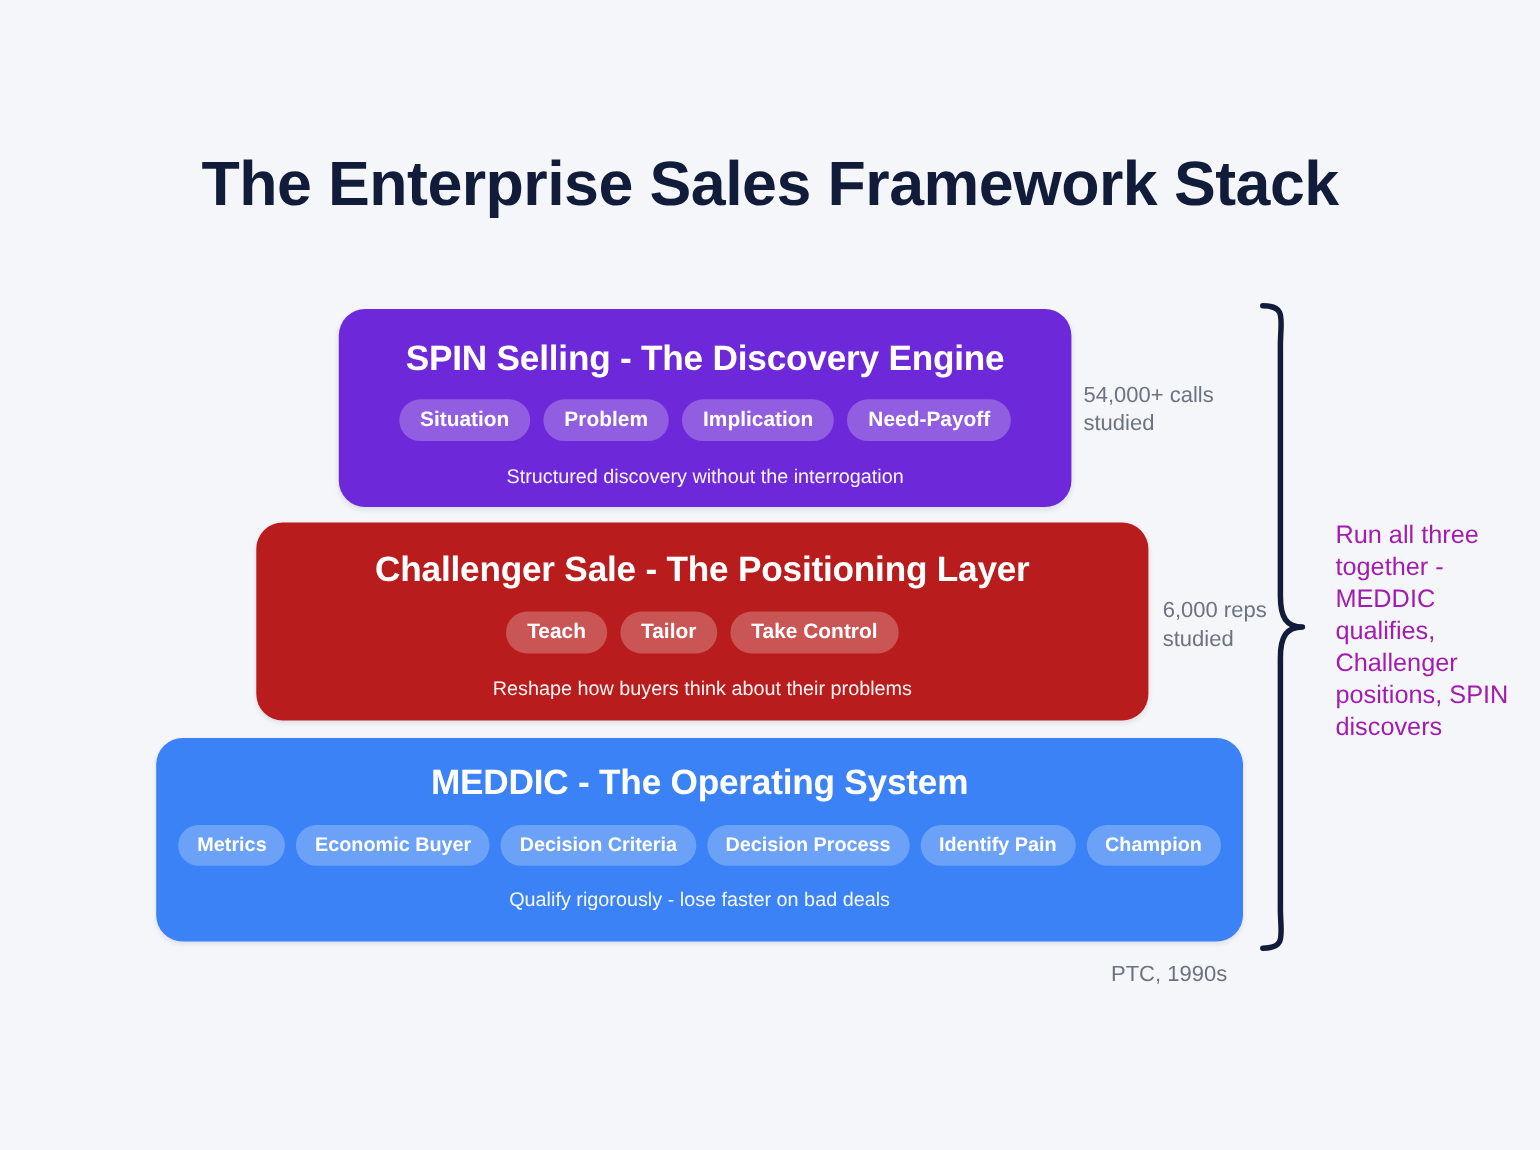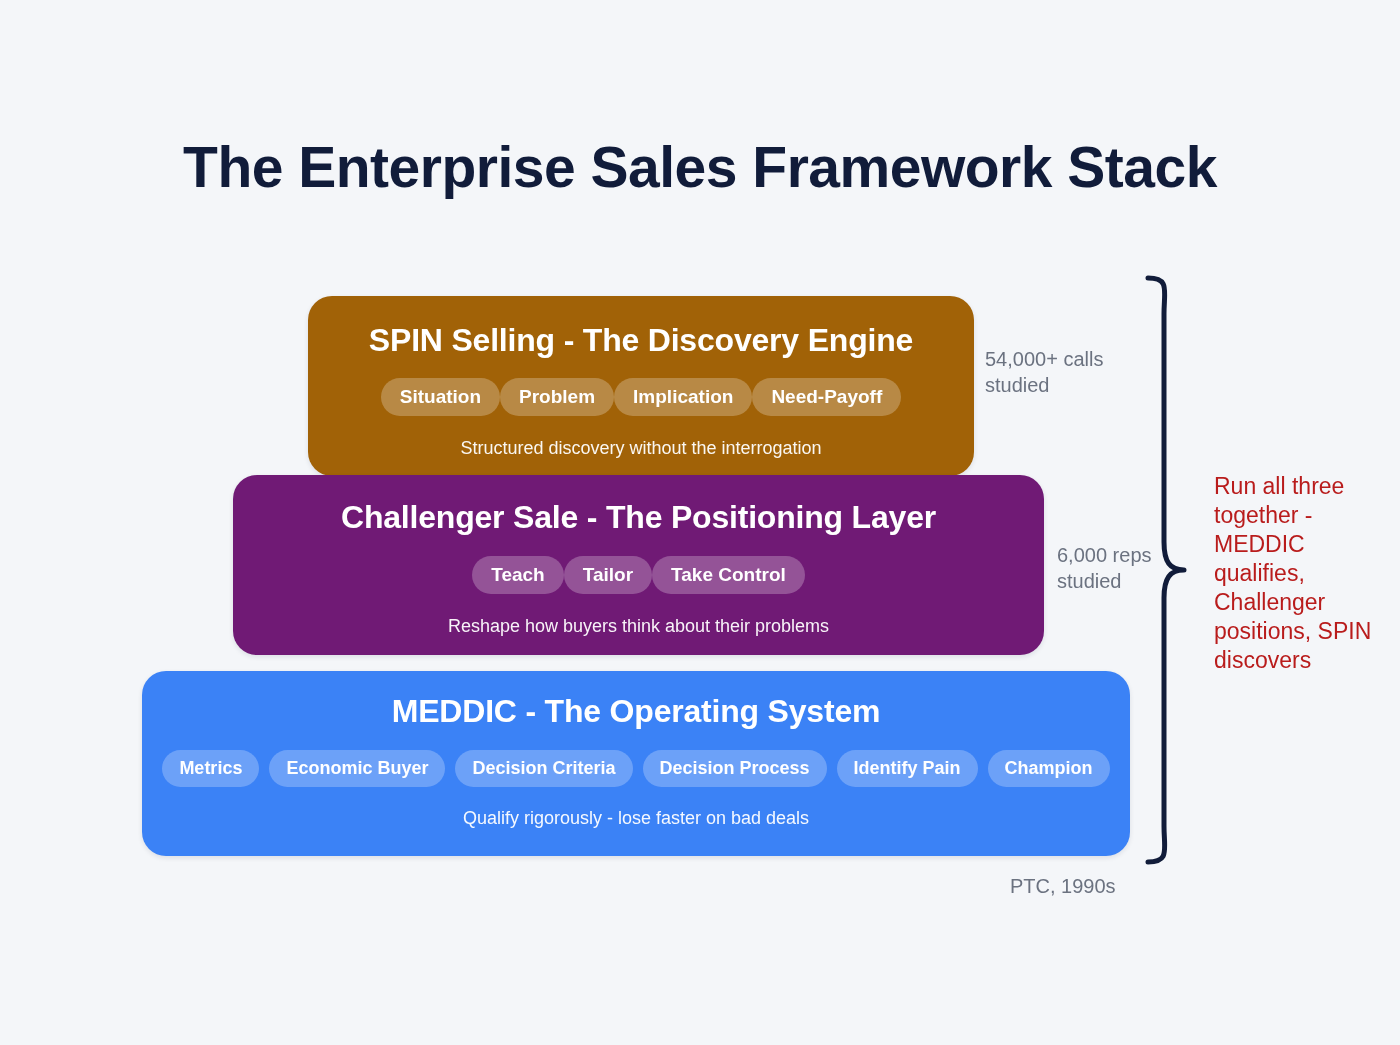--- a/index.html
+++ b/index.html
@@ -40,50 +40,51 @@
     color:#ffffff;
     text-align:center;
     white-space:nowrap;
     letter-spacing:-0.2px;
   }
   .chip-row {
     display:flex;
     flex-wrap:nowrap;
     justify-content:center;
     align-items:center;
+    gap:12px;
   }
   .chip {
     background:rgba(255,255,255,0.25);
     color:#ffffff;
     font-size:19px;
     font-weight:bold;
     border-radius:999px;
     padding:9px 19px 10px 19px;
     white-space:nowrap;
     line-height:1;
   }
   .block-sub {
     font-size:18px;
     color:rgba(255,255,255,0.95);
     text-align:center;
     white-space:nowrap;
   }
 
   
   #block-spin {
-    left:308px; top:296px; width:666px; height:180px;
-    background:#a16207;
+    left:308px; top:281px; width:666px; height:180px;
+    background:#6d28d9;
   }
   #block-spin .block-title { margin-top:26px; }
   #block-spin .chip-row    { margin-top:19px; }
   #block-spin .block-sub   { margin-top:22px; }
 
   #block-challenger {
     left:233px; top:475px; width:811px; height:180px;
-    background:#701a75;
+    background:#b91c1c;
   }
   #block-challenger .block-title { margin-top:24px; }
   #block-challenger .chip-row    { margin-top:20px; }
   #block-challenger .block-sub   { margin-top:22px; }
 
   #block-meddic {
     left:142px; top:671px; width:988px; height:185px;
     background:#3b82f6;
     border-radius:24px;
   }
@@ -107,21 +108,21 @@
   #brace-wrap {
     position:absolute;
     left:1140px; top:270px;
     width:60px; height:600px;
   }
   #conclusion {
     position:absolute;
     left:1214px; top:472px; width:180px;
     font-size:23px;
     line-height:1.26;
-    color:#b91c1c;
+    color:#a21caf;
   }
 </style>
 </head>
 <body>
 
 <div id="canvas">
 
   <div class="page-title">The Enterprise Sales Framework Stack</div>
 
   <div class="block" id="block-spin">

